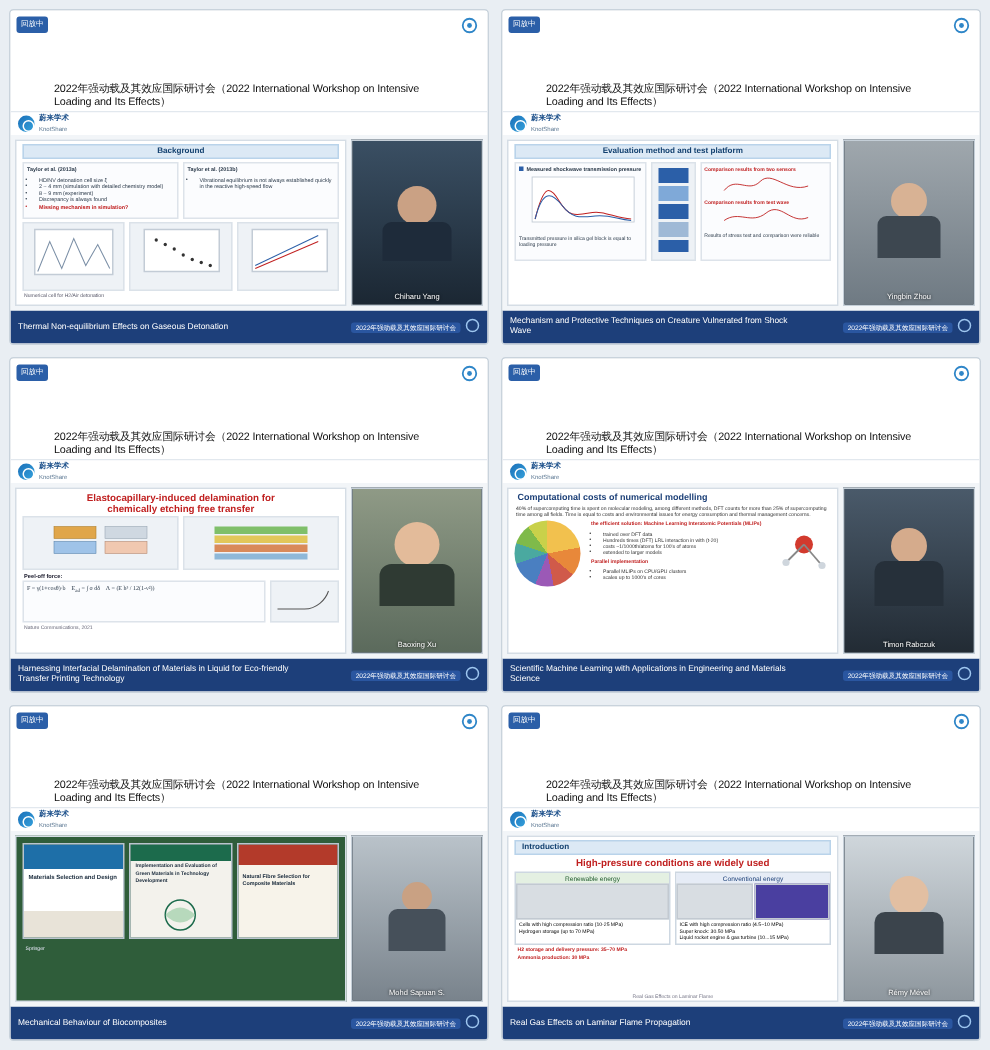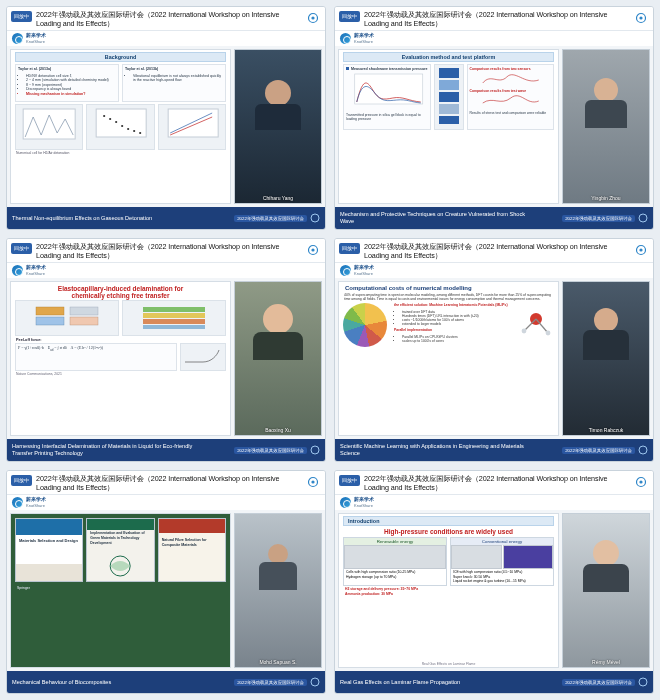--- a/index.html
+++ b/index.html
@@ -2,21 +2,21 @@
 <html><head>
 <meta charset="utf-8">
 <style>
   html,body{margin:0;padding:0;background:#e9eef3;}
   body{width:660px;height:700px;font-family:"Liberation Sans",sans-serif;}
   .grid{display:grid;grid-template-columns:1fr 1fr;grid-template-rows:1fr 1fr 1fr;gap:8px;padding:6px;box-sizing:border-box;width:660px;height:700px;}
   .card{background:#fff;border:1px solid #c9d3dc;border-radius:3px;display:flex;flex-direction:column;overflow:hidden;position:relative;}
   
   .hdr{display:flex;align-items:flex-start;gap:4px;padding:3px 4px 2px 4px;background:#fff;border-bottom:1px solid #e2e8ee;}
   .badge{flex:0 0 auto;background:#2b5fa8;color:#fff;font-size:5px;line-height:7px;padding:2px 3px;border-radius:2px;text-align:center;white-space:nowrap;margin-top:1px;}
-  .hdr-title{font-size:7.2px;line-height:9px;color:#111;flex:1;letter-spacing:-.1px;}
+  .hdr-title{font-size:7.2px;line-height:9px;color:#111;flex:1;letter-spacing:-.1px;margin-top:44px;}
   .hdr-logo{flex:0 0 auto;width:16px;height:12px;}
   
   .logorow{display:flex;align-items:center;gap:3px;padding:2px 5px;background:#fff;}
   .logomark{width:11px;height:11px;border-radius:50%;background:linear-gradient(135deg,#1b6fb8,#35a3dd);position:relative;}
   .logomark:after{content:"";position:absolute;left:2.5px;top:2.5px;width:6px;height:6px;border-radius:50%;border:1.2px solid #fff;}
   .logotext{font-size:5px;line-height:5.5px;color:#1b4f8a;font-weight:bold;}
   .logotext span{display:block;font-size:4px;color:#5b7792;font-weight:normal;}
   
   .body{flex:1;display:flex;background:#f2f5f8;position:relative;overflow:hidden;}
   .slide{flex:1;margin:3px;background:#fff;border:1px solid #d5dde5;position:relative;overflow:hidden;}

